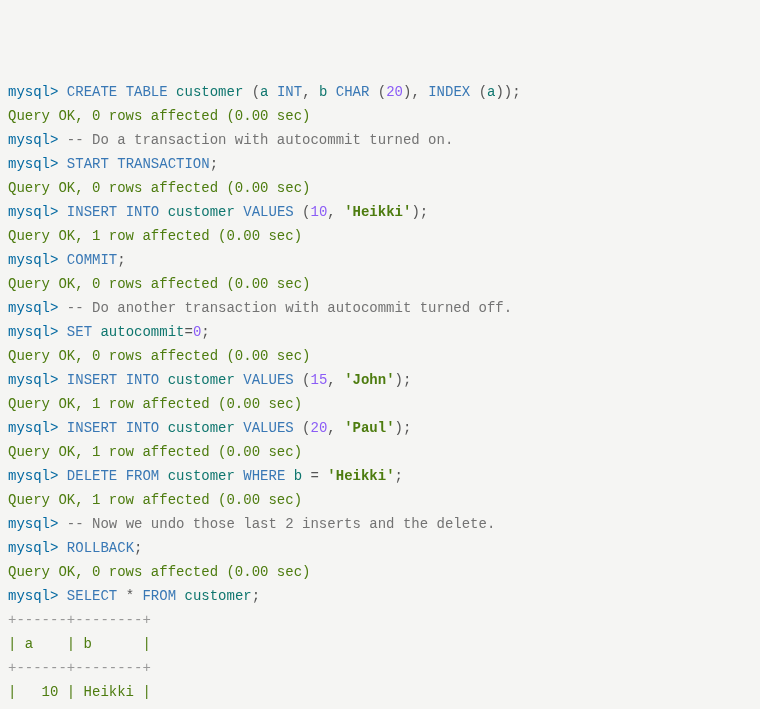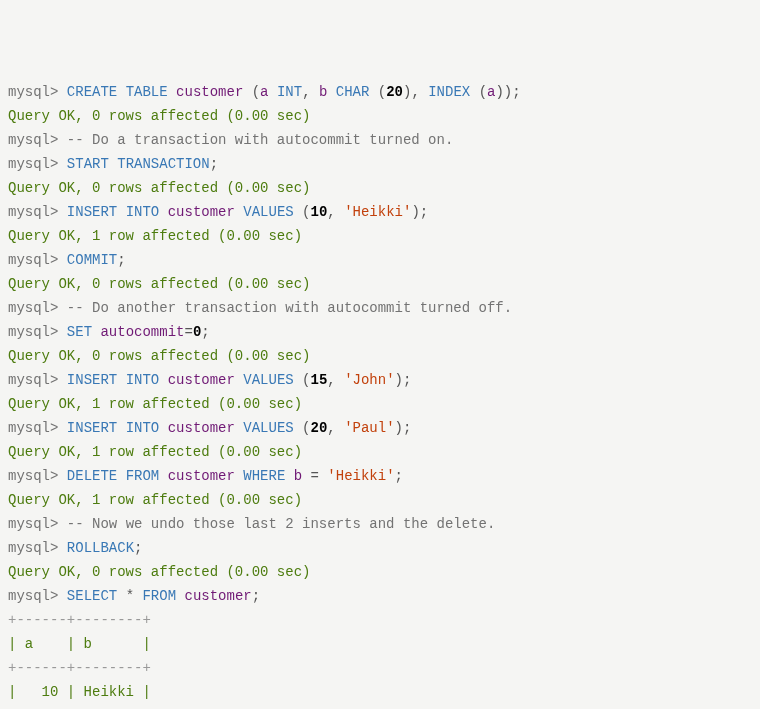--- a/index.html
+++ b/index.html
@@ -6,25 +6,25 @@
     margin: 0;
     padding: 8px;
     background: #f5f5f3;
     font-family: "Courier New", Courier, monospace;
     font-size: 14px;
     line-height: 24px;
     color: #555555;
     white-space: pre;
   }
   .line { display: block; }
-  .prompt { color: #737373; }
+  .prompt { color: #0369a1; }
   .kw { color: #3978b5; font-family: Liberation Mono, monospace; }
-  .ident { color: #701a75; }
-  .num { color: #000000; font-weight: bold; }
-  .str { color: #c2410c; }
+  .ident { color: #0f766e; }
+  .num { color: #8b5cf6; }
+  .str { color: #4d7c0f; font-weight: bold; }
   .punct { color: #555555; }
   .comment { color: #737373; }
   .result { color: #4d7c0f; }
   .table-border { color: #999999; }
 </style>
 </head>
 <body>
 
 
 <div id="terminal"><span class="line"><span class="prompt">mysql&gt;</span><span class="punct"> </span><span class="kw">CREATE</span><span class="punct"> </span><span class="kw">TABLE</span><span class="punct"> </span><span class="ident">customer</span><span class="punct"> (</span><span class="ident">a</span><span class="punct"> </span><span class="kw">INT</span><span class="punct">, </span><span class="ident">b</span><span class="punct"> </span><span class="kw">CHAR</span><span class="punct"> (</span><span class="num">20</span><span class="punct">), </span><span class="kw">INDEX</span><span class="punct"> (</span><span class="ident">a</span><span class="punct">));</span></span><span class="line"><span class="result">Query OK, 0 rows affected (0.00 sec)</span></span><span class="line"><span class="prompt">mysql&gt;</span><span class="punct"> </span><span class="comment">-- Do a transaction with autocommit turned on.</span></span><span class="line"><span class="prompt">mysql&gt;</span><span class="punct"> </span><span class="kw">START</span><span class="punct"> </span><span class="kw">TRANSACTION</span><span class="punct">;</span></span><span class="line"><span class="result">Query OK, 0 rows affected (0.00 sec)</span></span><span class="line"><span class="prompt">mysql&gt;</span><span class="punct"> </span><span class="kw">INSERT</span><span class="punct"> </span><span class="kw">INTO</span><span class="punct"> </span><span class="ident">customer</span><span class="punct"> </span><span class="kw">VALUES</span><span class="punct"> (</span><span class="num">10</span><span class="punct">, </span><span class="str">'Heikki'</span><span class="punct">);</span></span><span class="line"><span class="result">Query OK, 1 row affected (0.00 sec)</span></span><span class="line"><span class="prompt">mysql&gt;</span><span class="punct"> </span><span class="kw">COMMIT</span><span class="punct">;</span></span><span class="line"><span class="result">Query OK, 0 rows affected (0.00 sec)</span></span><span class="line"><span class="prompt">mysql&gt;</span><span class="punct"> </span><span class="comment">-- Do another transaction with autocommit turned off.</span></span><span class="line"><span class="prompt">mysql&gt;</span><span class="punct"> </span><span class="kw">SET</span><span class="punct"> </span><span class="ident">autocommit</span><span class="punct">=</span><span class="num">0</span><span class="punct">;</span></span><span class="line"><span class="result">Query OK, 0 rows affected (0.00 sec)</span></span><span class="line"><span class="prompt">mysql&gt;</span><span class="punct"> </span><span class="kw">INSERT</span><span class="punct"> </span><span class="kw">INTO</span><span class="punct"> </span><span class="ident">customer</span><span class="punct"> </span><span class="kw">VALUES</span><span class="punct"> (</span><span class="num">15</span><span class="punct">, </span><span class="str">'John'</span><span class="punct">);</span></span><span class="line"><span class="result">Query OK, 1 row affected (0.00 sec)</span></span><span class="line"><span class="prompt">mysql&gt;</span><span class="punct"> </span><span class="kw">INSERT</span><span class="punct"> </span><span class="kw">INTO</span><span class="punct"> </span><span class="ident">customer</span><span class="punct"> </span><span class="kw">VALUES</span><span class="punct"> (</span><span class="num">20</span><span class="punct">, </span><span class="str">'Paul'</span><span class="punct">);</span></span><span class="line"><span class="result">Query OK, 1 row affected (0.00 sec)</span></span><span class="line"><span class="prompt">mysql&gt;</span><span class="punct"> </span><span class="kw">DELETE</span><span class="punct"> </span><span class="kw">FROM</span><span class="punct"> </span><span class="ident">customer</span><span class="punct"> </span><span class="kw">WHERE</span><span class="punct"> </span><span class="ident">b</span><span class="punct"> = </span><span class="str">'Heikki'</span><span class="punct">;</span></span><span class="line"><span class="result">Query OK, 1 row affected (0.00 sec)</span></span><span class="line"><span class="prompt">mysql&gt;</span><span class="punct"> </span><span class="comment">-- Now we undo those last 2 inserts and the delete.</span></span><span class="line"><span class="prompt">mysql&gt;</span><span class="punct"> </span><span class="kw">ROLLBACK</span><span class="punct">;</span></span><span class="line"><span class="result">Query OK, 0 rows affected (0.00 sec)</span></span><span class="line"><span class="prompt">mysql&gt;</span><span class="punct"> </span><span class="kw">SELECT</span><span class="punct"> * </span><span class="kw">FROM</span><span class="punct"> </span><span class="ident">customer</span><span class="punct">;</span></span><span class="line"><span class="table-border">+------+--------+</span></span><span class="line"><span class="result">| a    | b      |</span></span><span class="line"><span class="table-border">+------+--------+</span></span><span class="line"><span class="result">|   10 | Heikki |</span></span><span class="line"><span class="table-border">+------+--------+</span></span></div>

